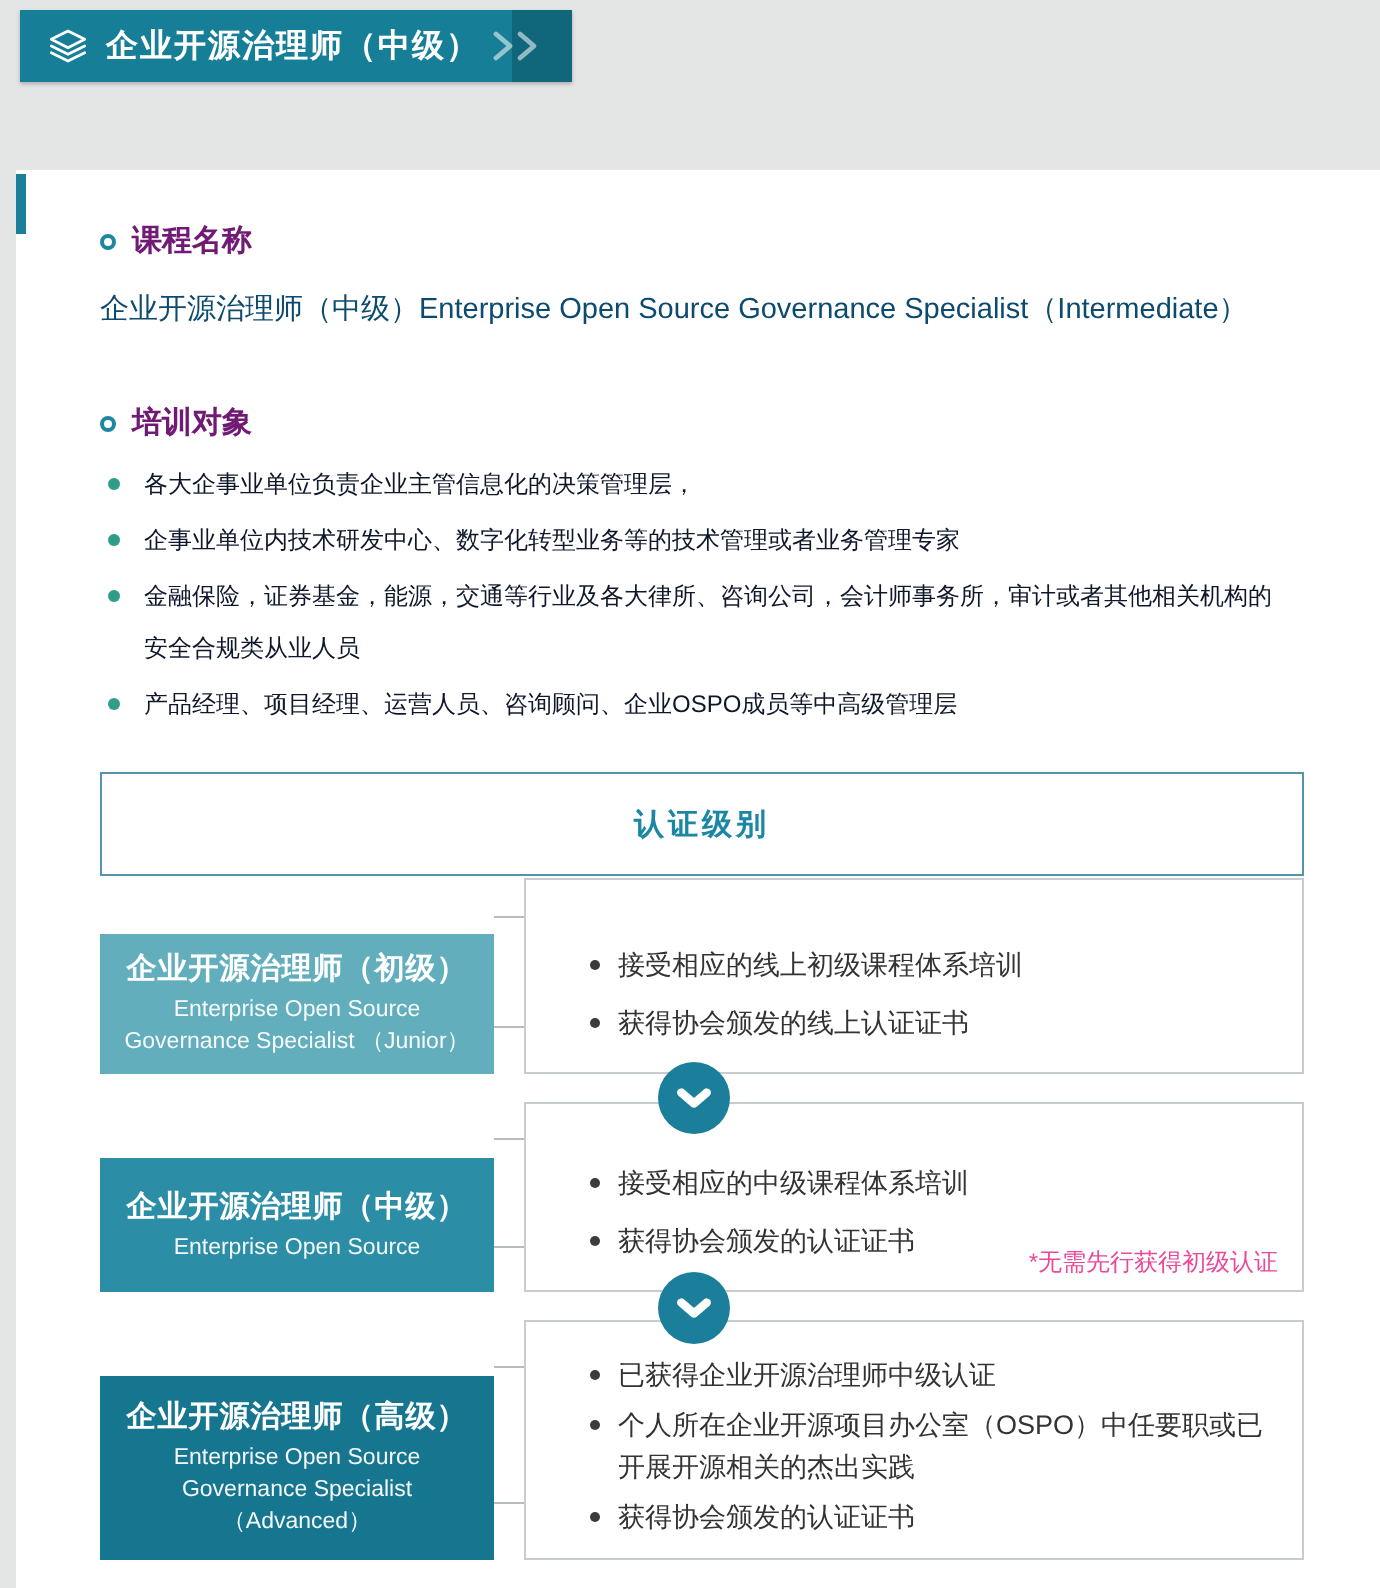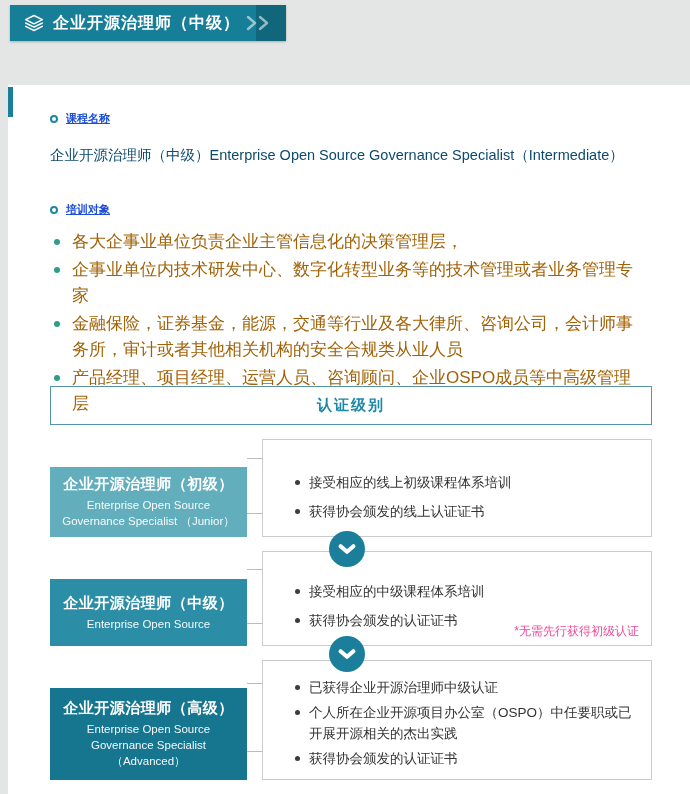--- a/index.html
+++ b/index.html
@@ -24,46 +24,46 @@
   .header-title { color:#ffffff; font-size:16px; font-weight:bold; letter-spacing:1px; white-space:nowrap; }
   .header-chevrons { position:absolute; right:6px; top:9px; opacity:.55; }
 
   
   .panel { position:absolute; left:8px; top:85px; right:0; bottom:0; background:#ffffff; }
   .accent-bar { position:absolute; left:8px; top:87px; width:5px; height:30px; background:#1b7f9b; }
 
   
   .section-heading {
     position:absolute; left:50px; display:flex; align-items:center; gap:8px;
-    color:#1d4ed8; font-size:11px; font-weight:bold;text-decoration:underline;
+    color:#701a75; font-size:15px; font-weight:bold;
   }
   .sec1 { top:111px; } .sec2 { top:202px; }
   .ring-icon {
     width:8px; height:8px; border:2px solid #1e86a0; border-radius:50%;
     display:inline-block; background:#fff;
   }
   .course-text {
     position:absolute; left:50px; top:144px; right:40px;
     color:#0c4a6e; font-size:14.5px; line-height:22px;
   }
 
   
   .audience-list { position:absolute; left:52px; top:229px; right:46px; list-style:none; }
   .audience-list li {
-    position:relative; padding-left:20px; color:#a16207; font-size:17px;
+    position:relative; padding-left:20px; color:#0f172a; font-size:12px;
     line-height:26px; margin-bottom:2px;
   }
   .audience-list li::before {
     content:""; position:absolute; left:2px; top:10px; width:6px; height:6px;
     border-radius:50%; background:#2f9d8a;
   }
 
   
   .cert-title-box {
-    position:absolute; left:50px; top:386px; width:602px; height:39px;
+    position:absolute; left:50px; top:386px; width:602px; height:52px;
     border:1px solid #5593ab; display:flex; align-items:center; justify-content:center;
   }
   .cert-title-box span { color:#1b87a5; font-size:15px; font-weight:bold; letter-spacing:2px; }
 
   
   .level-row { position:absolute; left:50px; width:602px; }
   .row-0 { top:439px; height:98px; }
   .row-1 { top:551px; height:95px; }
   .row-2 { top:660px; height:120px; }
 

